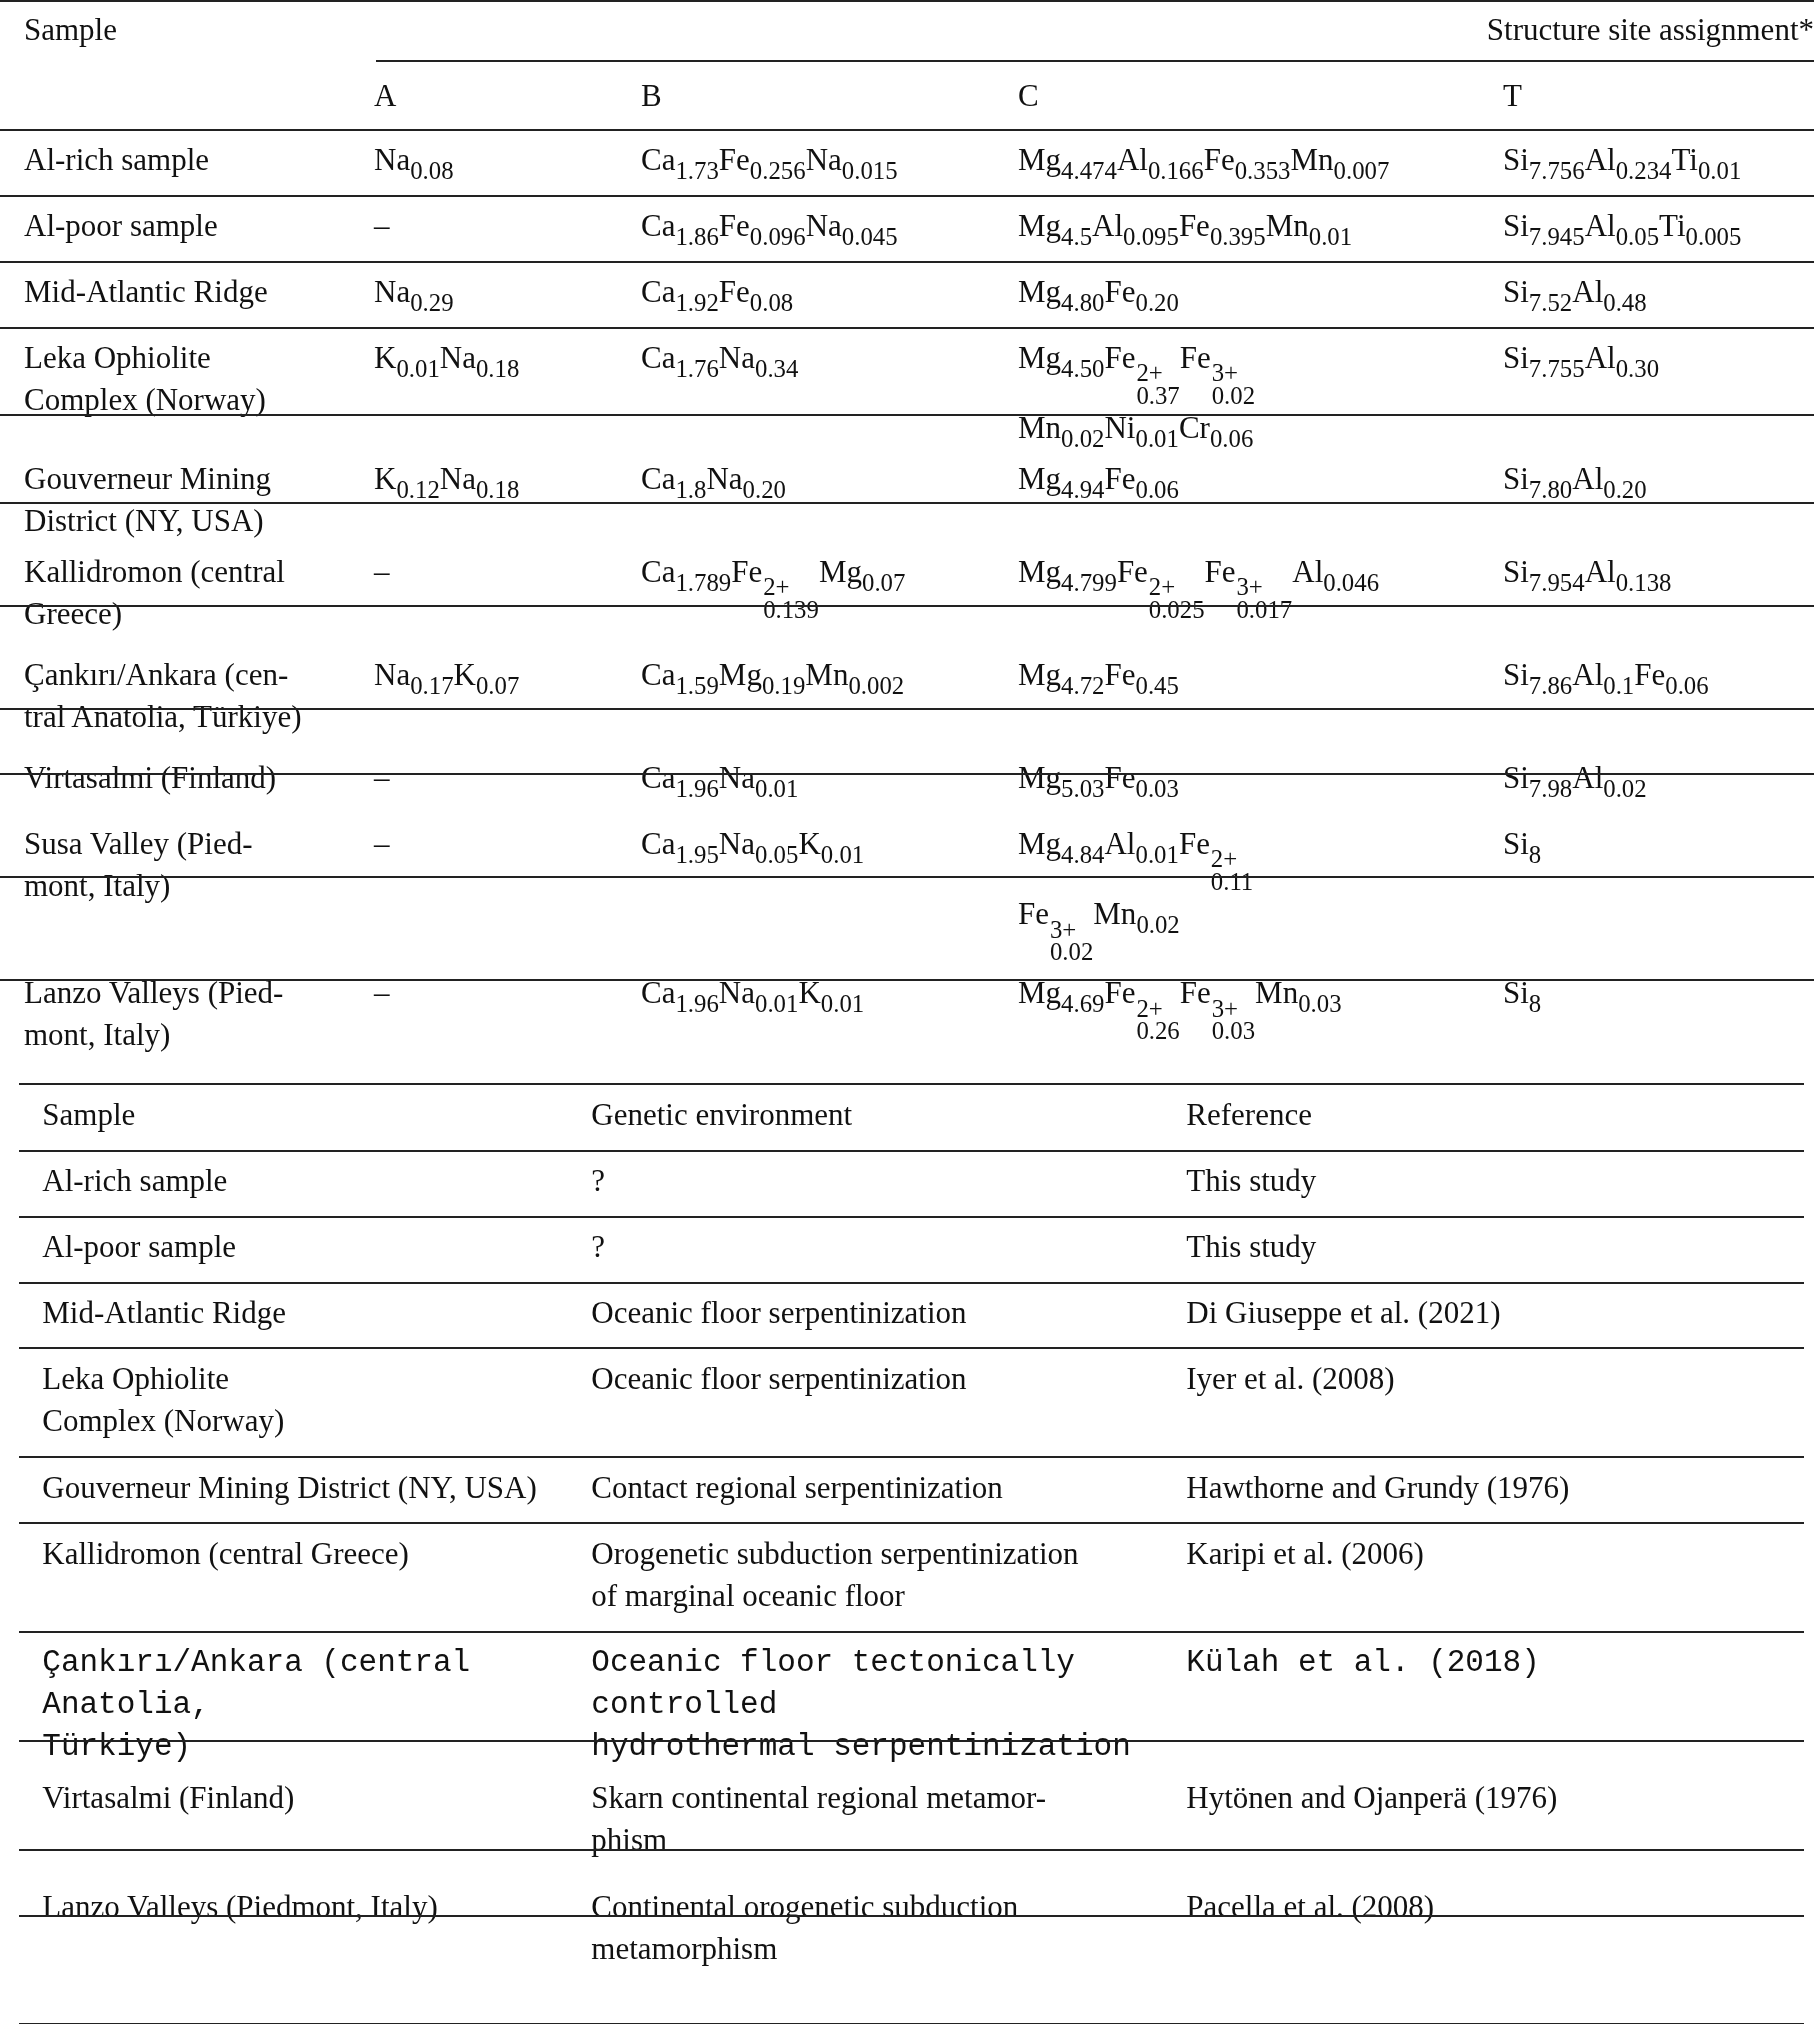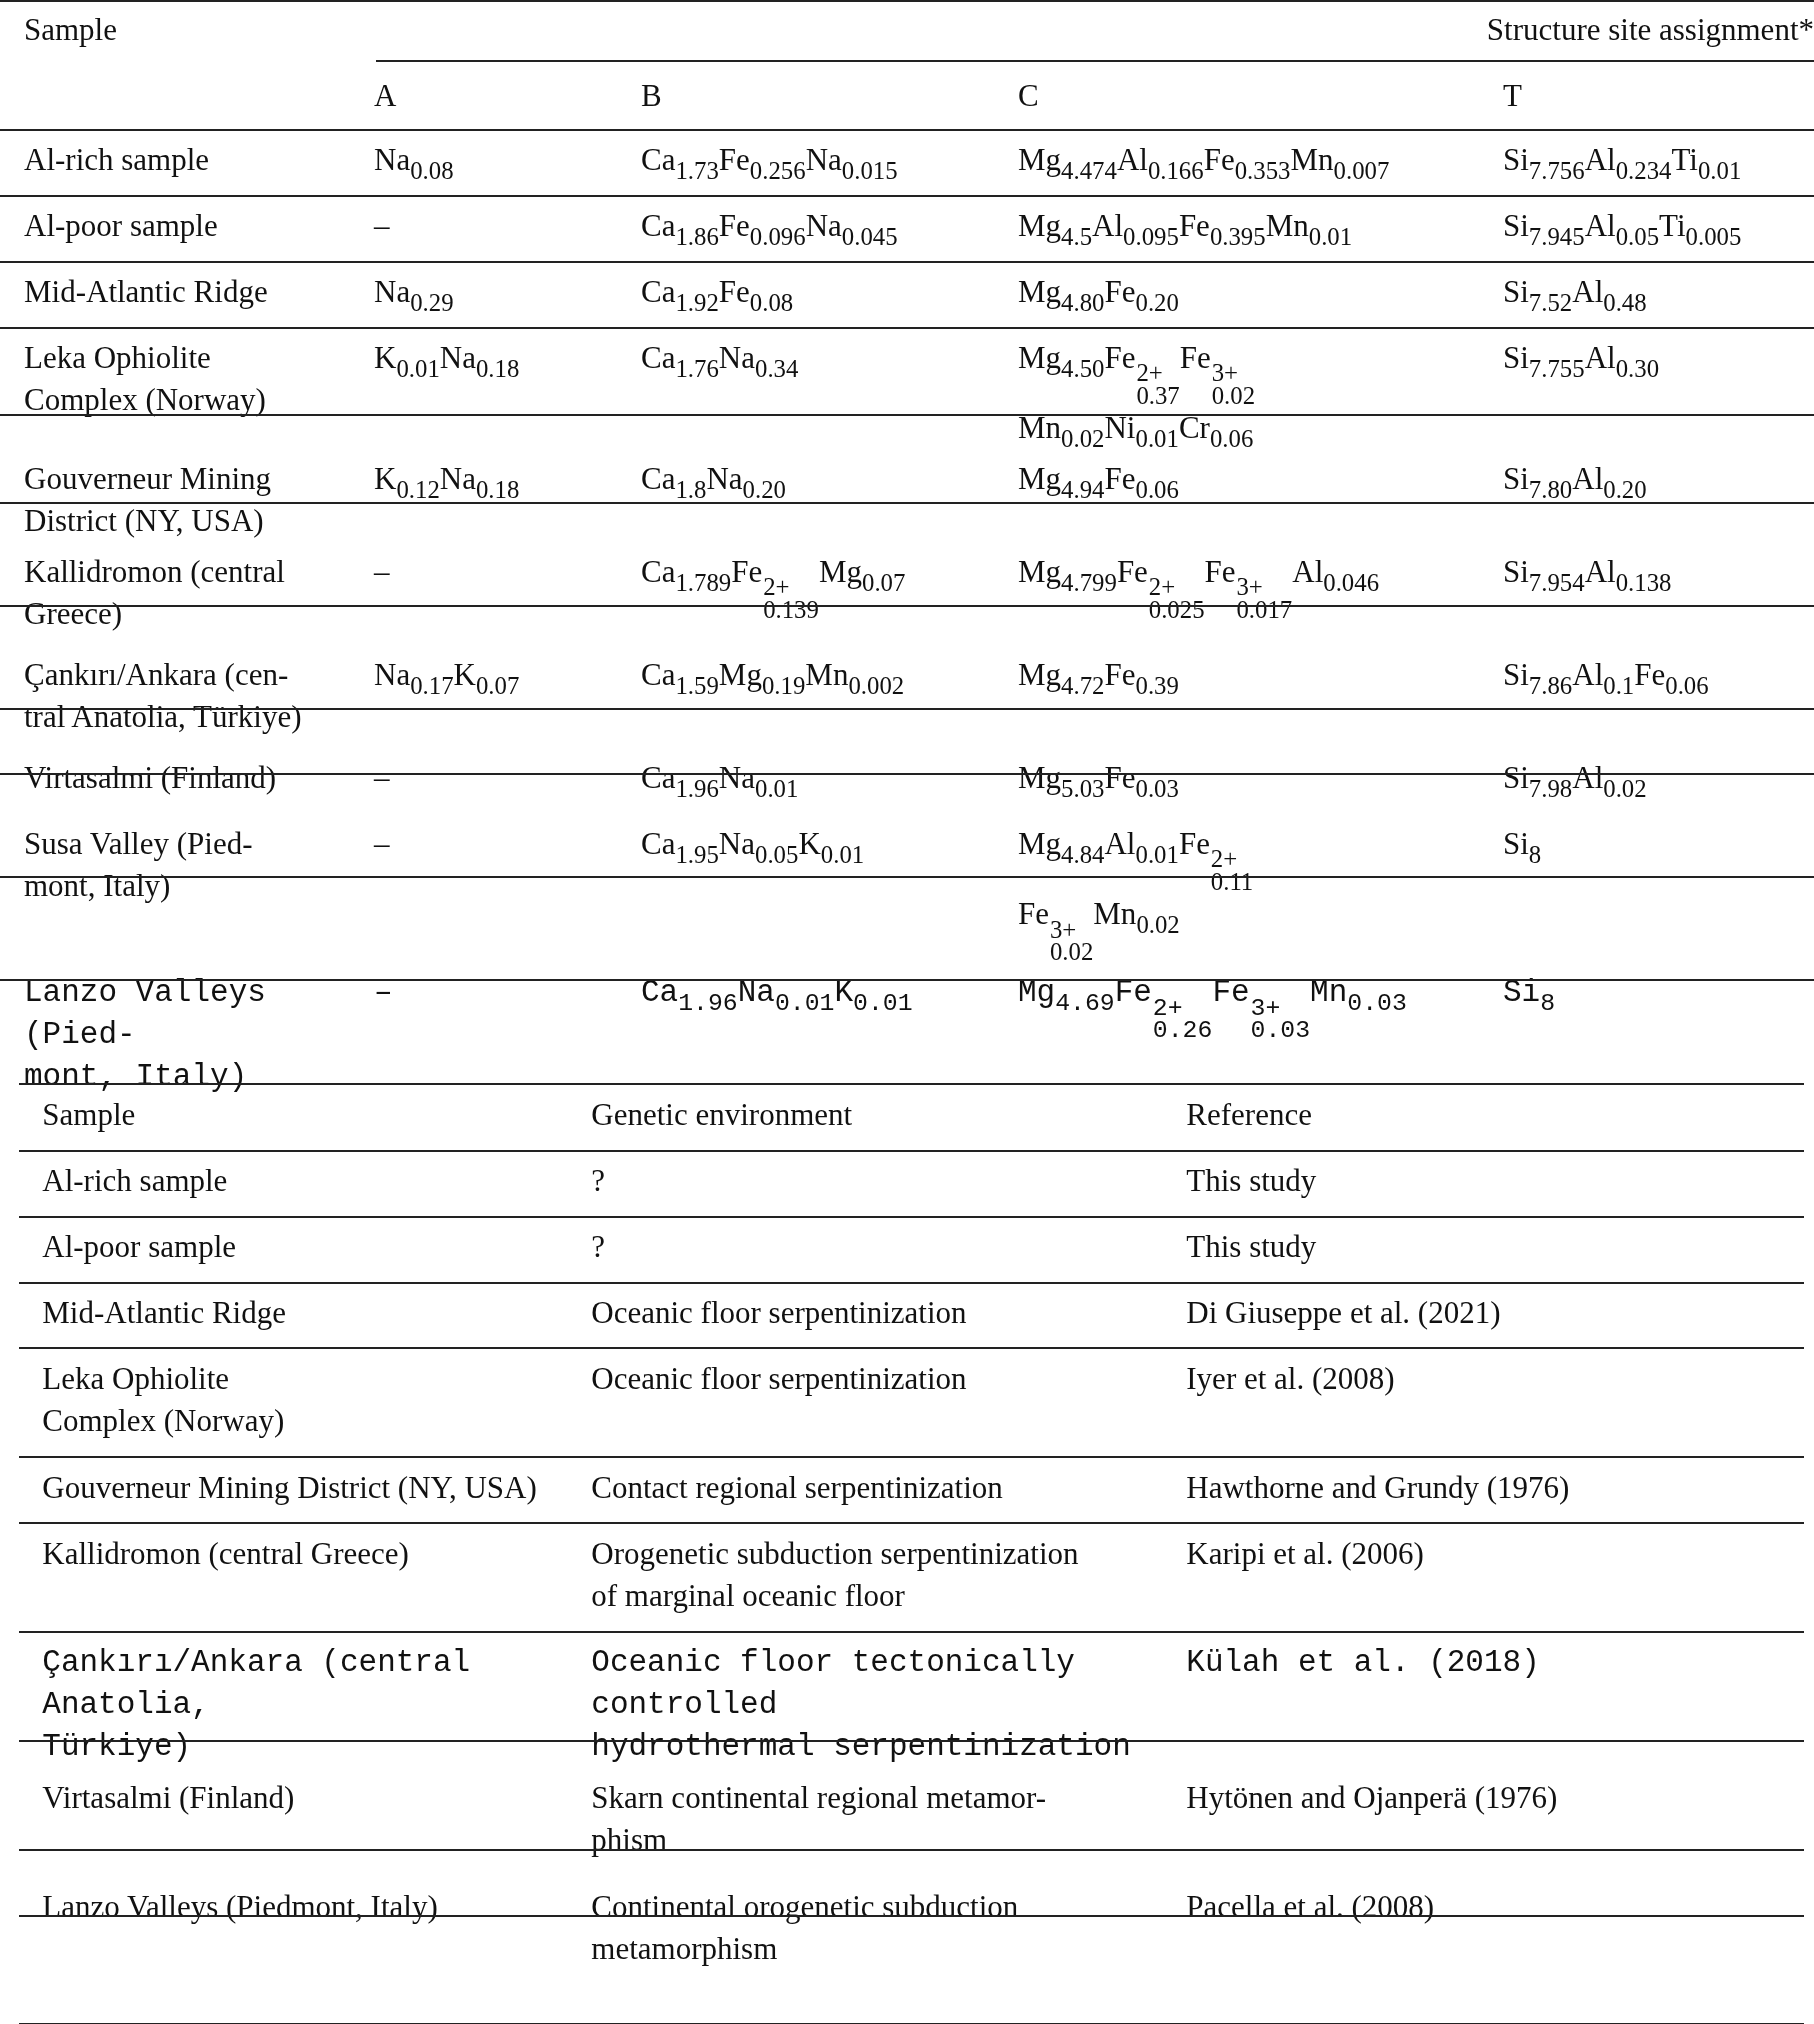--- a/index.html
+++ b/index.html
@@ -174,21 +174,21 @@
           <div>Çankırı/Ankara (cen-</div>
           <div>tral Anatolia, Türkiye)</div>
         </td>
         <td class="c1">
           <div><span><span>Na</span><sub>0.17</sub></span><span><span>K</span><sub>0.07</sub></span></div>
         </td>
         <td class="c2">
           <div><span><span>Ca</span><sub>1.59</sub></span><span><span>Mg</span><sub>0.19</sub></span><span><span>Mn</span><sub>0.002</sub></span></div>
         </td>
         <td class="c3">
-          <div><span><span>Mg</span><sub>4.72</sub></span><span><span>Fe</span><sub>0.39</sub></span></div>
+          <div><span><span>Mg</span><sub>4.72</sub></span><span><span>Fe</span><sub>0.45</sub></span></div>
         </td>
         <td class="c4">
           <div><span><span>Si</span><sub>7.86</sub></span><span><span>Al</span><sub>0.1</sub></span><span><span>Fe</span><sub>0.06</sub></span></div>
         </td>
       </tr>
       <tr class="row" style="height: 66px;">
         <td class="c0">
           <div>Virtasalmi (Finland)</div>
         </td>
         <td class="c1"><span>–</span></td>
@@ -218,21 +218,21 @@
               </span></span></div>
           <div><span><span>Fe</span><span class="ion">
                 <span class="chg">3+</span>
                 <span class="sub">0.02</span>
               </span></span><span><span>Mn</span><sub>0.02</sub></span></div>
         </td>
         <td class="c4">
           <div><span><span>Si</span><sub>8</sub></span></div>
         </td>
       </tr>
-      <tr class="row" style="height: 103px; font-family: Liberation Mono, monospace;">
+      <tr class="row" style="height: 103px;">
         <td class="c0">
           <div>Lanzo Valleys (Pied-</div>
           <div>mont, Italy)</div>
         </td>
         <td class="c1"><span>–</span></td>
         <td class="c2">
           <div><span><span>Ca</span><sub>1.96</sub></span><span><span>Na</span><sub>0.01</sub></span><span><span>K</span><sub>0.01</sub></span></div>
         </td>
         <td class="c3">
           <div><span><span>Mg</span><sub>4.69</sub></span><span><span>Fe</span><span class="ion">

